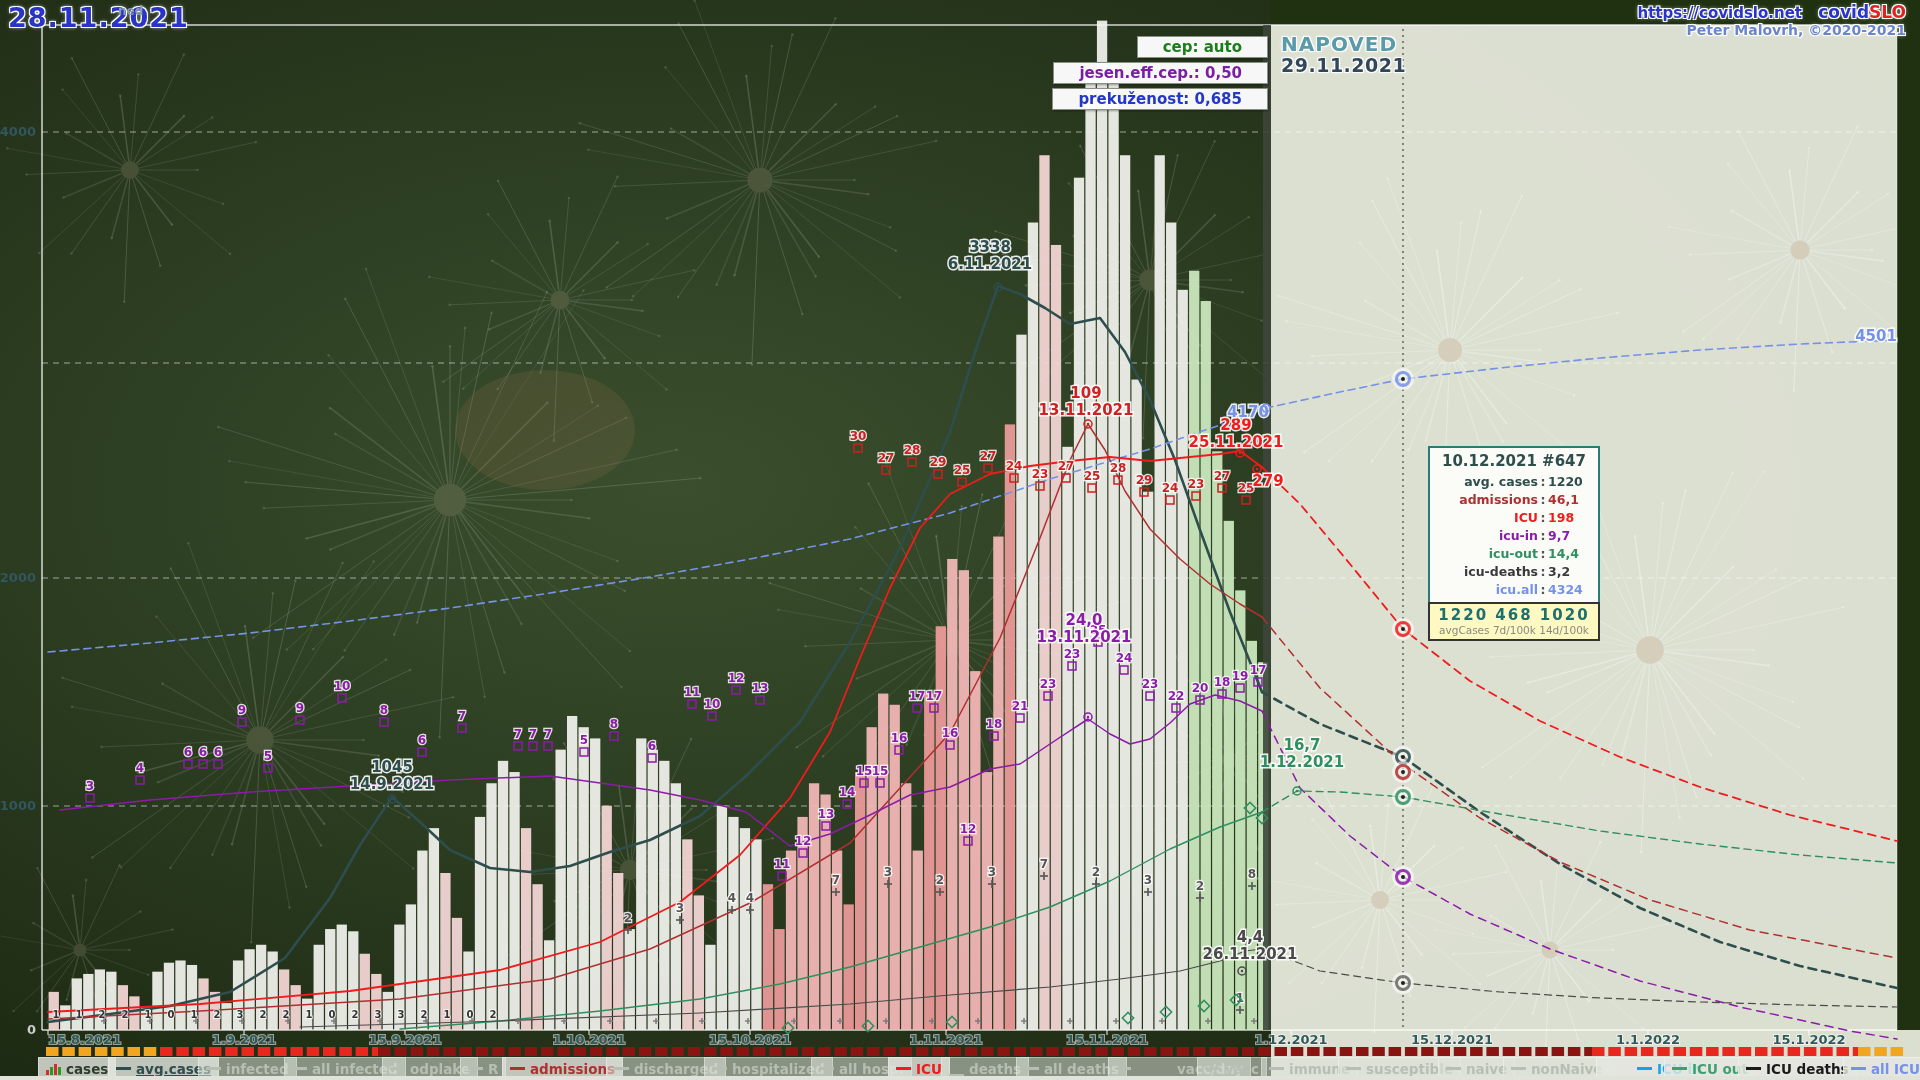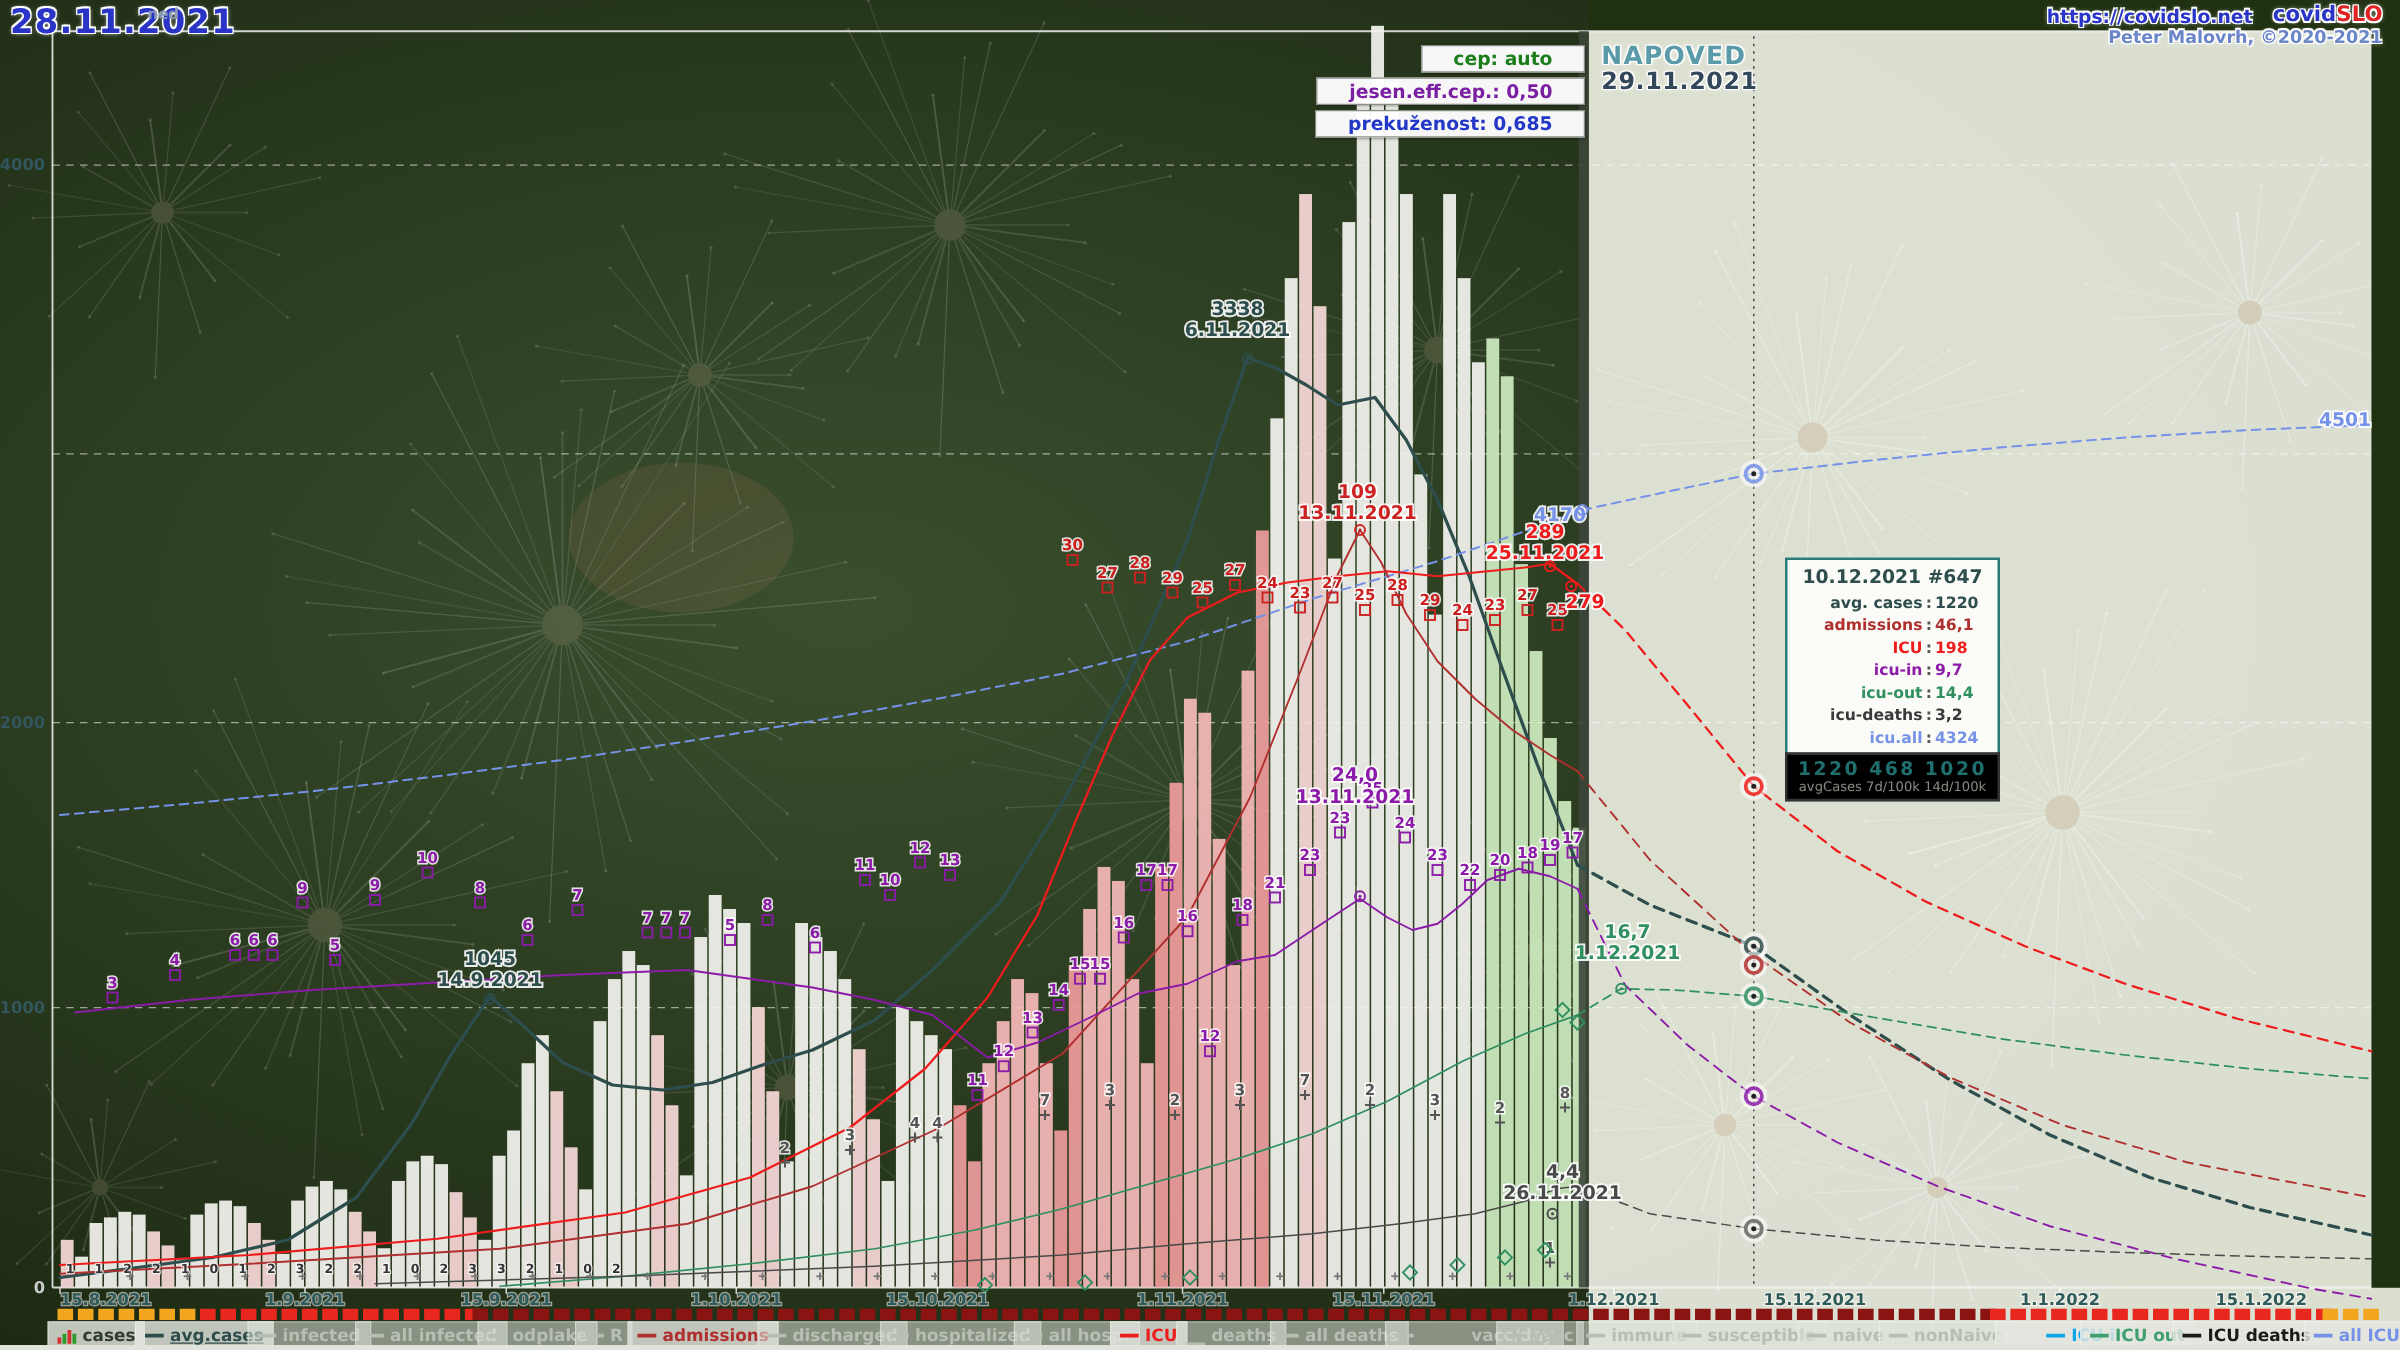--- a/index.html
+++ b/index.html
@@ -17,21 +17,21 @@
   .pbox{position:absolute;right:652px;background:rgba(255,255,255,.96);border:1px solid #8a8f86;
         padding:1px 25px;font-size:15px;font-weight:700;white-space:nowrap;box-shadow:1px 1px 2px rgba(0,0,0,.35);}
   .napoved{position:absolute;left:1281px;top:33px;line-height:1.1;}
   .napoved .n1{font-size:20px;font-weight:800;color:#5b9aa8;letter-spacing:1px;}
   .napoved .n2{font-size:19px;font-weight:800;color:#33475a;letter-spacing:.5px;}
   .tooltip{position:absolute;left:1428px;top:446px;width:168px;background:rgba(252,253,248,.97);
            border:2px solid #2a7a78;font-size:12.5px;z-index:30;}
   .tooltip .tt-title{font-size:15px;font-weight:800;color:#2e4d4d;text-align:center;padding:4px 2px 2px;}
   .tt-row{display:grid;grid-template-columns:1fr 10px 44px;padding:1.5px 6px;font-weight:700;}
   .tt-row .l{text-align:right;} .tt-row .c{text-align:center;color:#555;} .tt-row .v{text-align:left;}
-  .tt-foot{background:#000000;border-top:2px solid #333;margin:4px -2px -2px;border-left:2px solid #333;border-right:2px solid #333;border-bottom:2px solid #333;padding:2px 0 3px;text-align:center;}
+  .tt-foot{background:#fef9c3;border-top:2px solid #333;margin:4px -2px -2px;border-left:2px solid #333;border-right:2px solid #333;border-bottom:2px solid #333;padding:2px 0 3px;text-align:center;}
   .tt-foot .f1{font-size:15px;font-weight:800;color:#1f6f6f;letter-spacing:2px;}
   .tt-foot .f2{font-size:10.5px;color:#8a8a84;}
   .legend-item{position:absolute;top:1057px;height:17px;display:flex;align-items:center;gap:5px;
                padding:2px 7px;background:rgba(223,227,219,.55);border:1px solid rgba(255,255,255,.35);
                font-size:13.5px;font-weight:700;white-space:nowrap;cursor:pointer;}
   .legend-item.active{background:rgba(228,231,224,.82);}
   .legend-item .dash{display:inline-block;width:15px;height:0;border-top:3px solid currentColor;}
   .legend-item .bars{display:inline-flex;align-items:flex-end;gap:1px;height:12px;}
   .legend-item .bars i{display:inline-block;width:3px;}
   .bottomline{position:absolute;left:0;top:1076px;width:1920px;height:4px;background:#dfe3da;}

